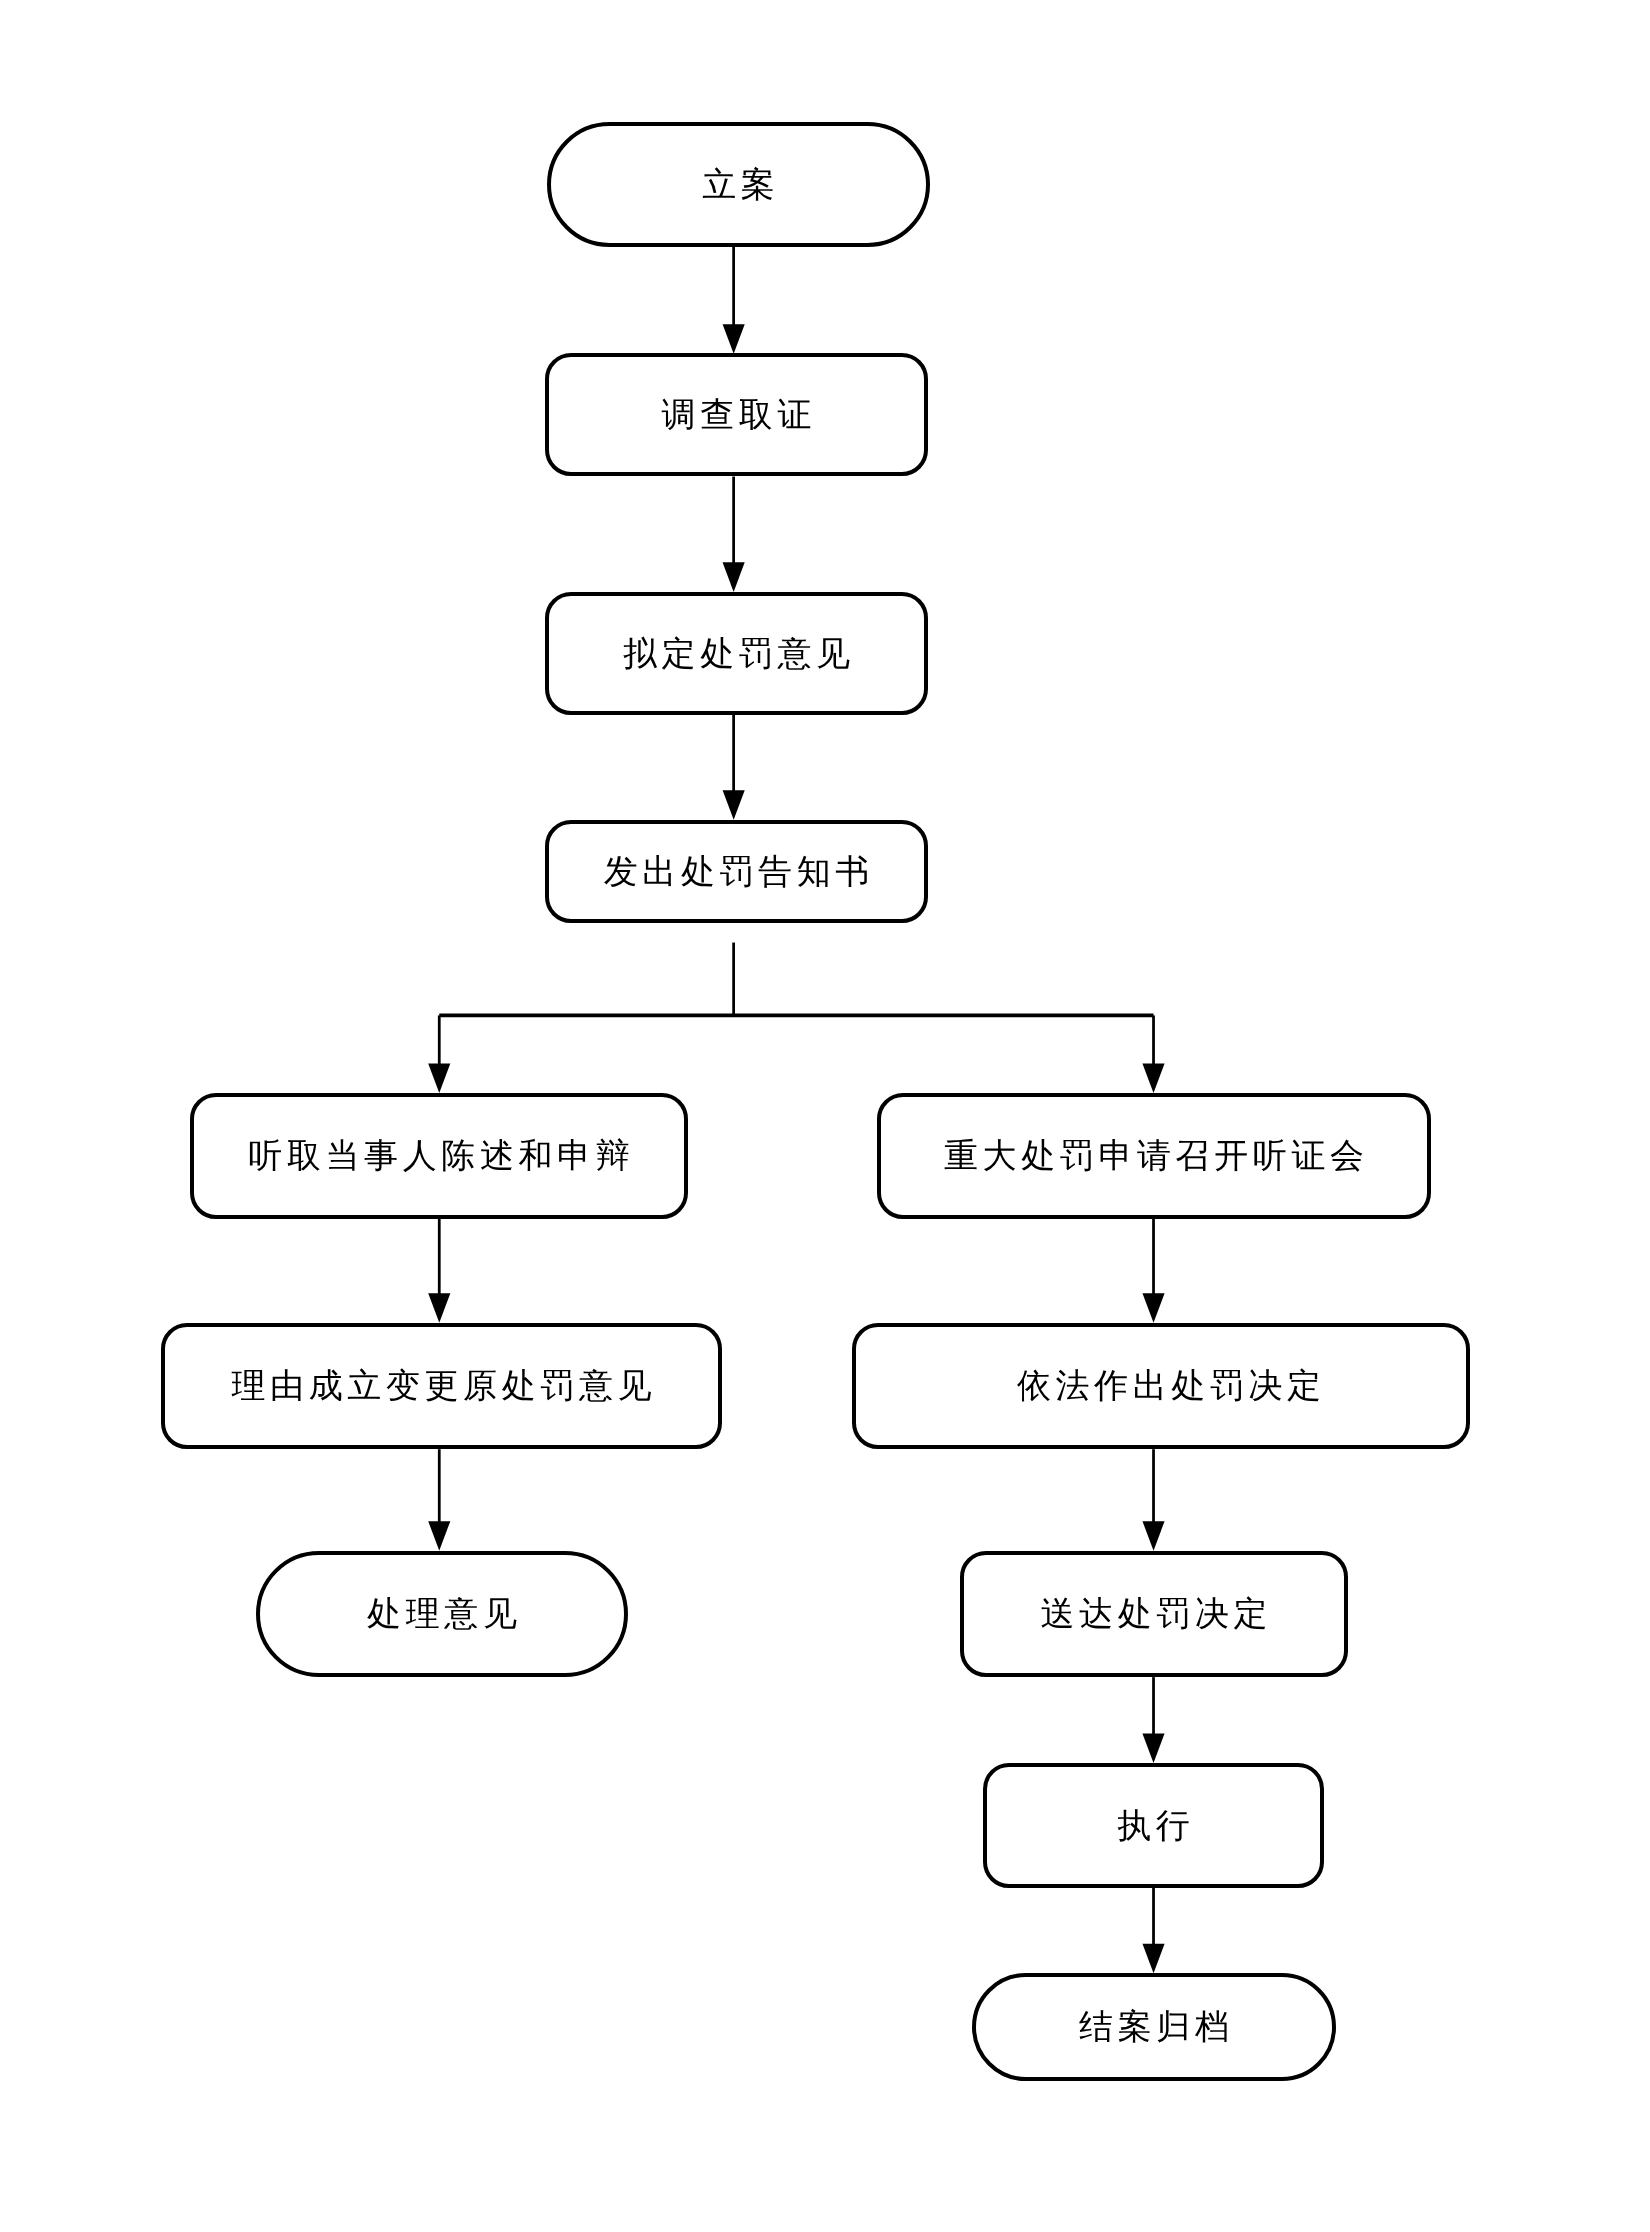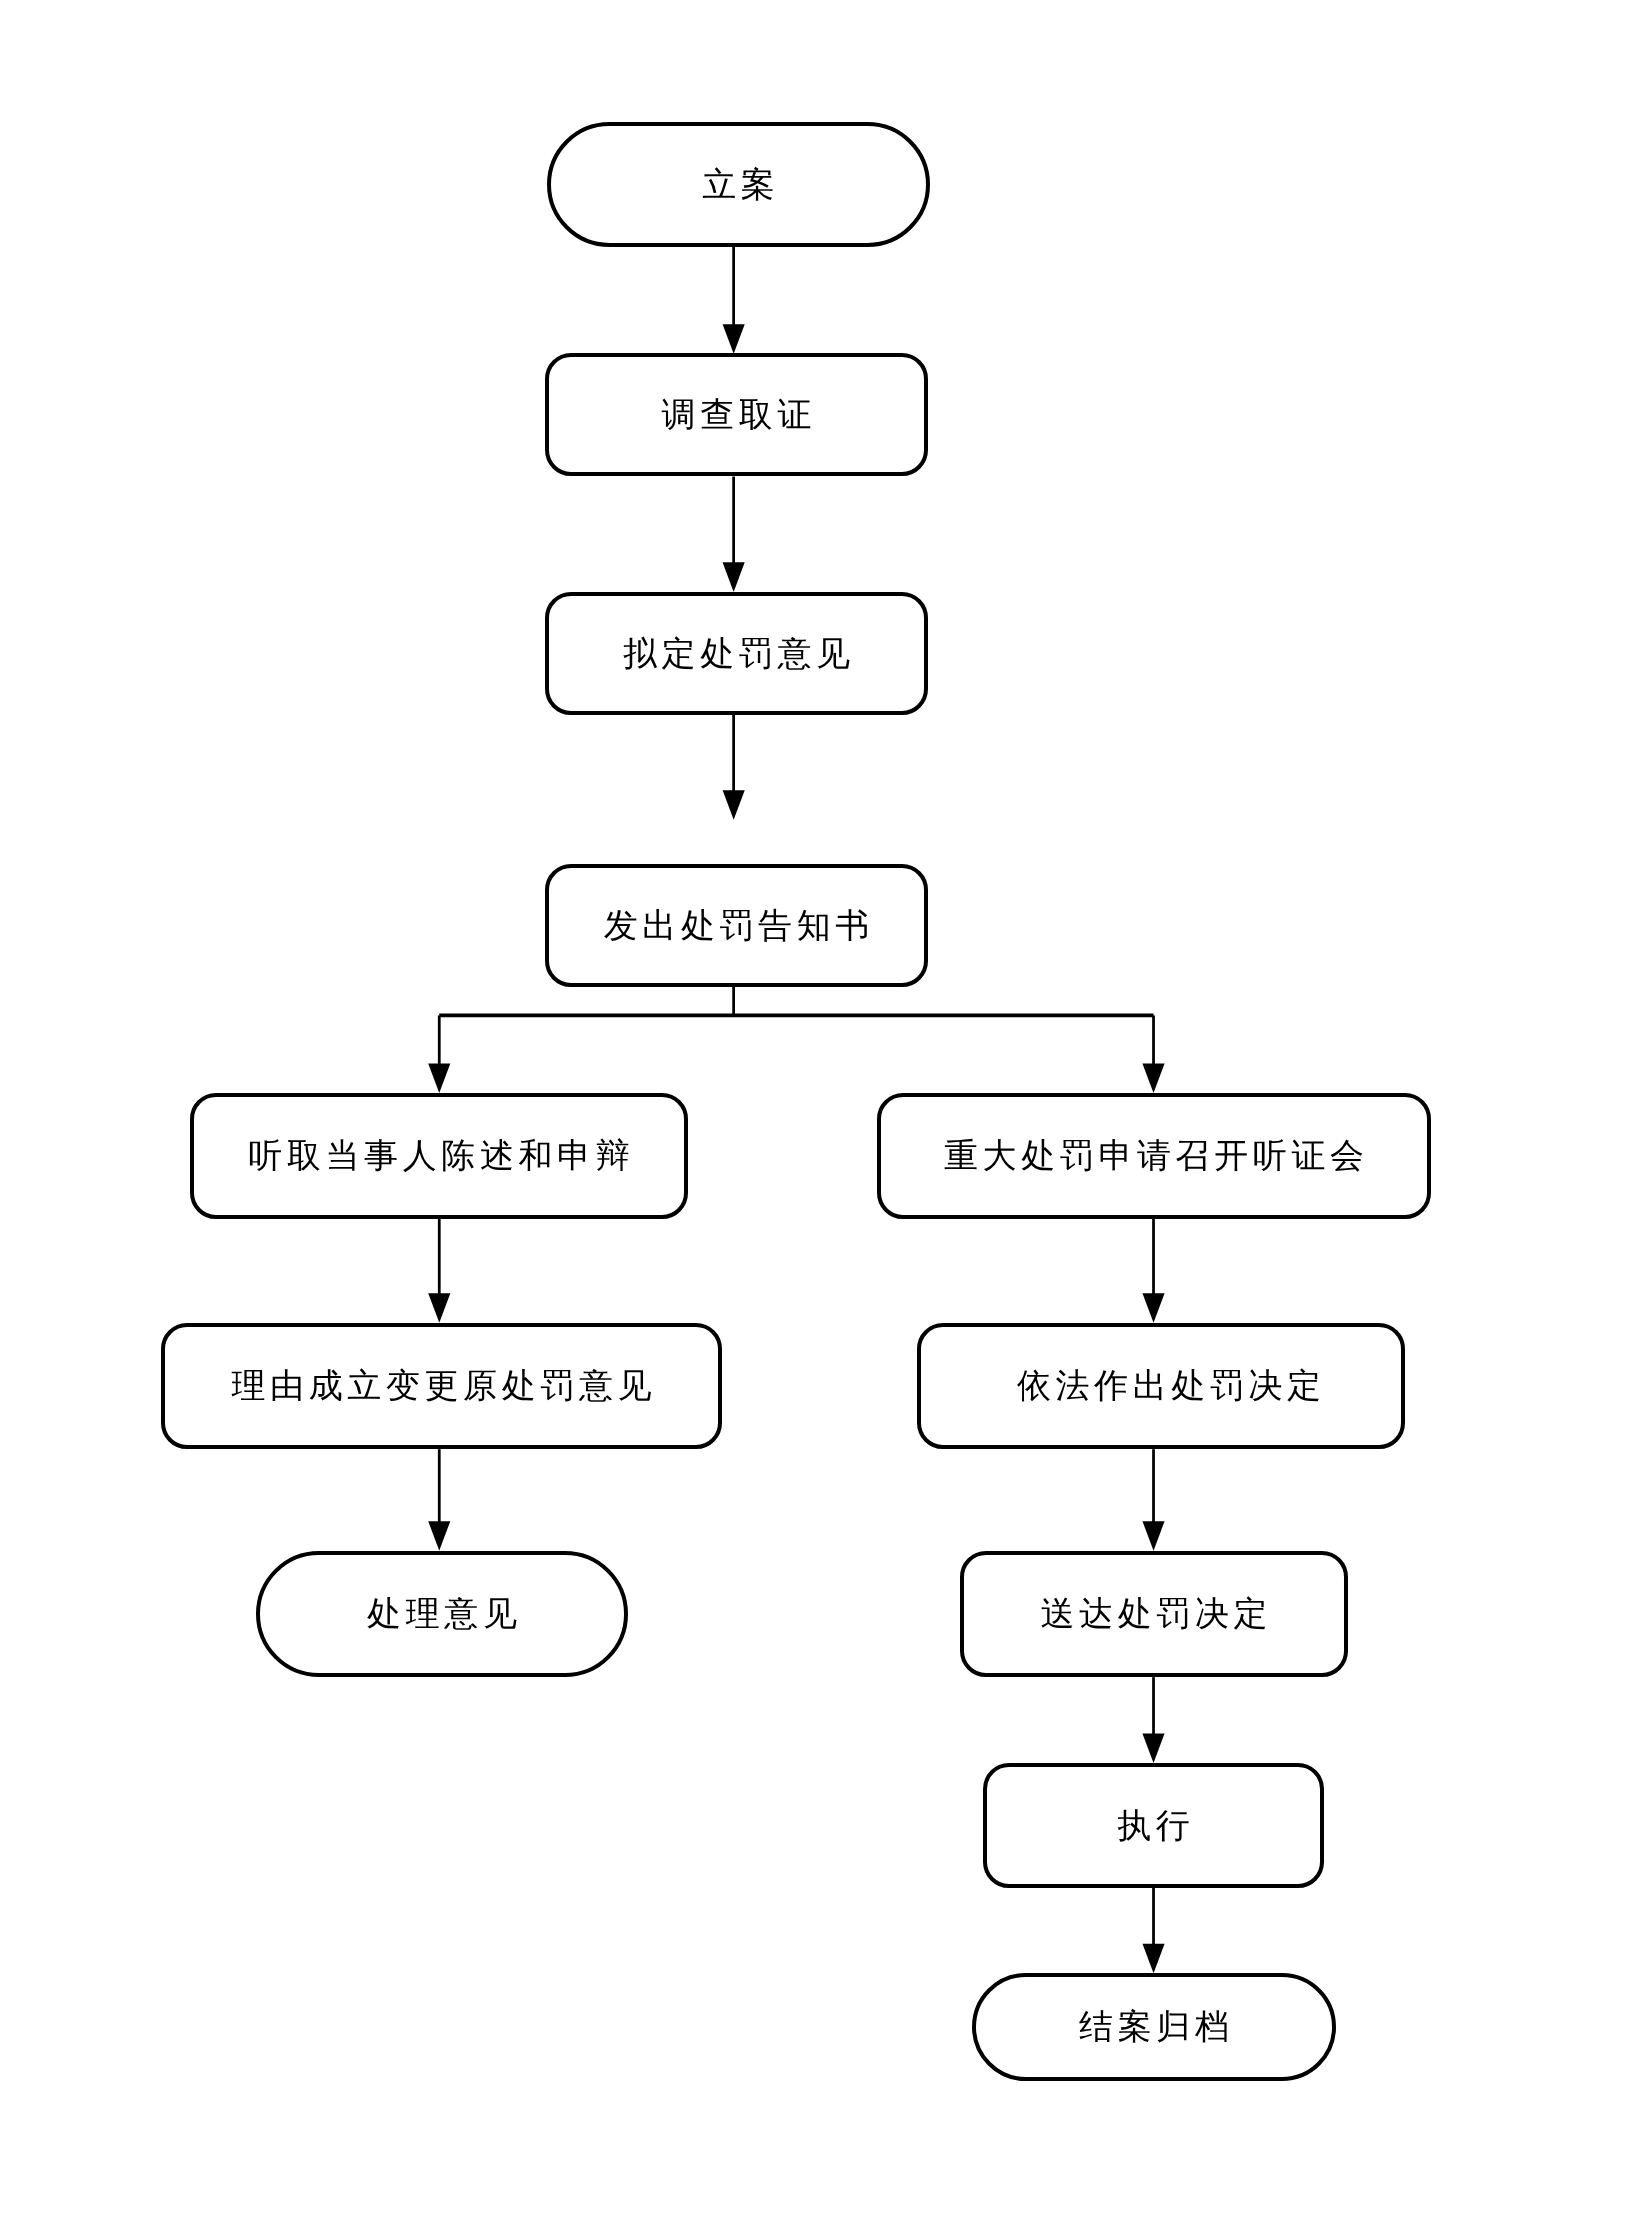--- a/index.html
+++ b/index.html
@@ -37,25 +37,25 @@
     white-space: nowrap;
     text-indent: 4.6px; 
   }
   .process { border-radius: 26px; }
   .stadium { border-radius: 922px; }
 
   
   #n-start       { left:  547px; top:  122px; width: 383px; height: 125px; }
   #n-investigate { left:  545px; top:  353px; width: 383px; height: 123px; }
   #n-draft       { left:  545px; top:  592px; width: 383px; height: 123px; }
-  #n-notice      { left:  545px; top:  864px; width: 383px; height: 123px; }
+  #n-notice      { left:  545px; top:  820px; width: 383px; height: 103px; }
   #n-listen      { left:  190px; top: 1093px; width: 498px; height: 126px; }
   #n-hearing     { left:  877px; top: 1093px; width: 554px; height: 126px; }
   #n-amend       { left:  161px; top: 1323px; width: 561px; height: 126px; }
-  #n-decision    { left:  917px; top: 1323px; width: 488px; height: 126px; padding-left: 16px; }
+  #n-decision    { left:  852px; top: 1323px; width: 618px; height: 126px; padding-left: 16px; }
   #n-opinion     { left:  256px; top: 1551px; width: 372px; height: 126px; }
   #n-deliver     { left: 960px; top: 1551px; width: 388px; height: 126px; }
   #n-execute     { left: 983px; top: 1763px; width: 341px; height: 125px; }
   #n-archive     { left: 972px; top: 1973px; width: 364px; height: 108px; }
 
   .stem { stroke: #000000; stroke-width: 3; fill: none; }
   .branch-line { stroke: #000000; stroke-width: 4; fill: none; }
   .head { fill: #000000; stroke: none; }
 </style>
 </head>

